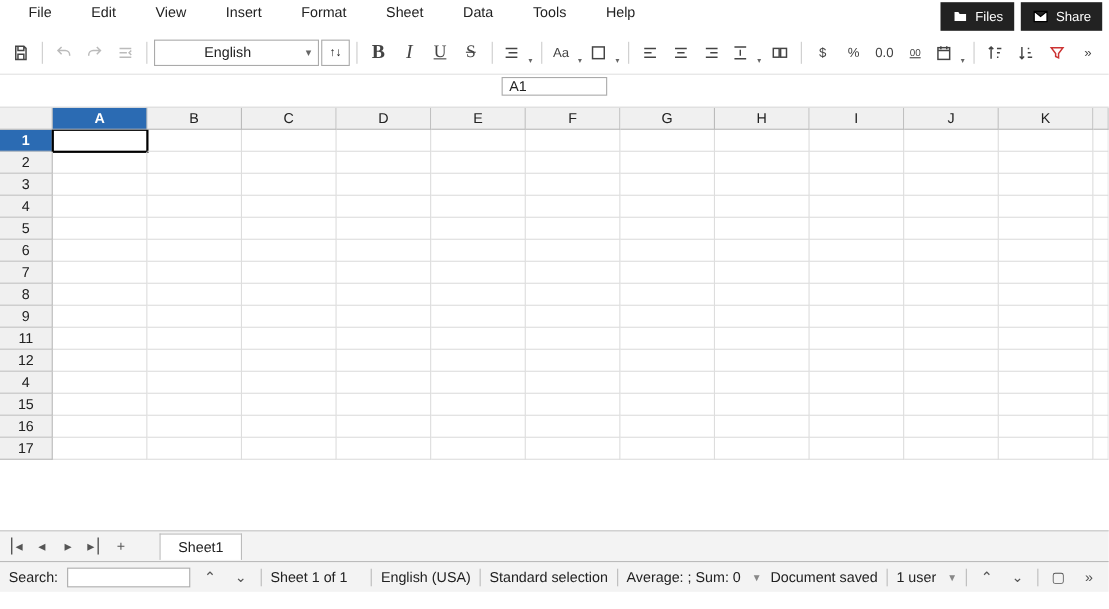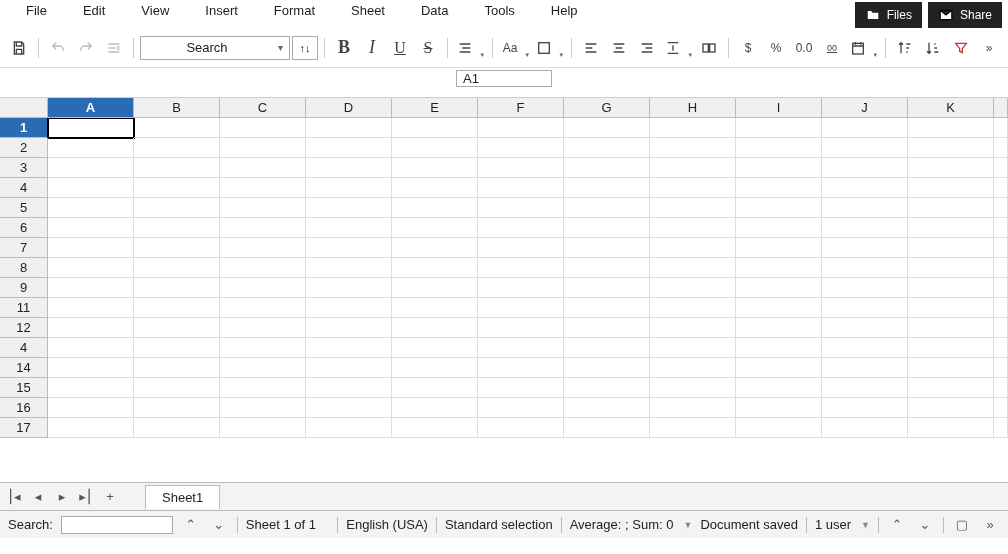--- a/index.html
+++ b/index.html
@@ -104,21 +104,21 @@
       <svg viewBox="0 0 24 24" fill="none" stroke="currentColor" stroke-width="2">
         <path d="M15 14l5-5-5-5 M20 9H10a6 6 0 00-6 6v1"></path>
       </svg>
     </div>
   <div class="t-btn disabled">
       <svg viewBox="0 0 24 24" fill="none" stroke="currentColor" stroke-width="2">
         <path d="M4 6h16M4 12h10M4 18h16M20 9l-3 3 3 3"></path>
       </svg>
     </div>
   <div class="sep"></div>
-  <div class="font-select">Search</div>
+  <div class="font-select">English</div>
   <div class="font-size-btn">↑↓</div>
   <div class="sep"></div>
   <div class="t-btn bold">B</div>
   <div class="t-btn italic">I</div>
   <div class="t-btn underline">U</div>
   <div class="t-btn strike">S</div>
   <div class="sep"></div>
   <div class="t-btn dd">
       <svg viewBox="0 0 24 24" fill="none" stroke="currentColor" stroke-width="2">
         <path d="M4 6h16M8 12h12M4 18h16"></path>
@@ -389,35 +389,20 @@
         <div class="cell"></div>
         <div class="cell"></div>
         <div class="cell"></div>
         <div class="cell"></div>
         <div class="cell"></div>
         <div class="cell"></div>
         <div class="cell"></div>
         <div class="cell" style="width: 14px;"></div>
       </div>
       <div class="grow">
-        <div class="rowhdr">14</div>
-        <div class="cell"></div>
-        <div class="cell"></div>
-        <div class="cell"></div>
-        <div class="cell"></div>
-        <div class="cell"></div>
-        <div class="cell"></div>
-        <div class="cell"></div>
-        <div class="cell"></div>
-        <div class="cell"></div>
-        <div class="cell"></div>
-        <div class="cell"></div>
-        <div class="cell" style="width: 14px;"></div>
-      </div>
-      <div class="grow">
         <div class="rowhdr">15</div>
         <div class="cell"></div>
         <div class="cell"></div>
         <div class="cell"></div>
         <div class="cell"></div>
         <div class="cell"></div>
         <div class="cell"></div>
         <div class="cell"></div>
         <div class="cell"></div>
         <div class="cell"></div>

